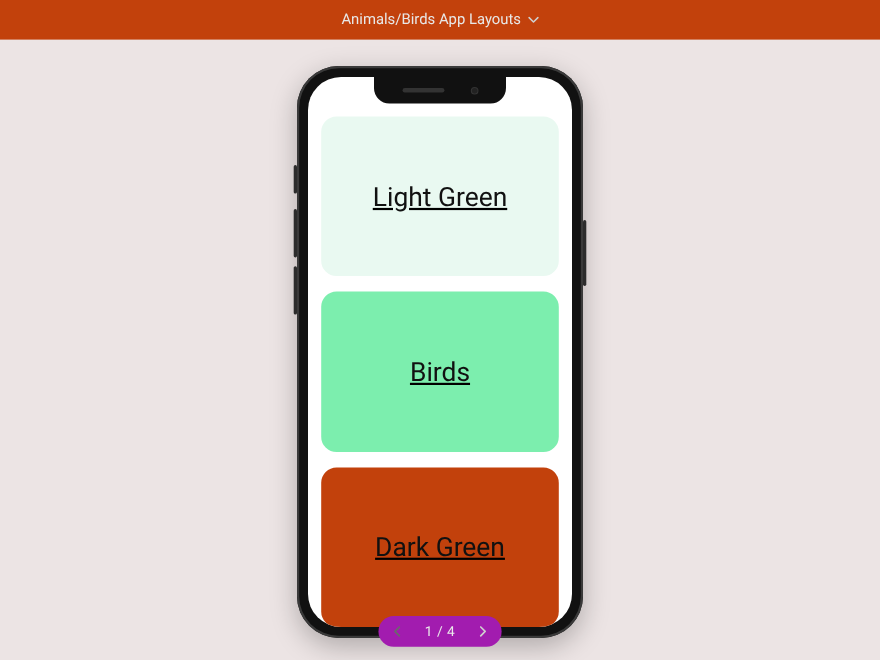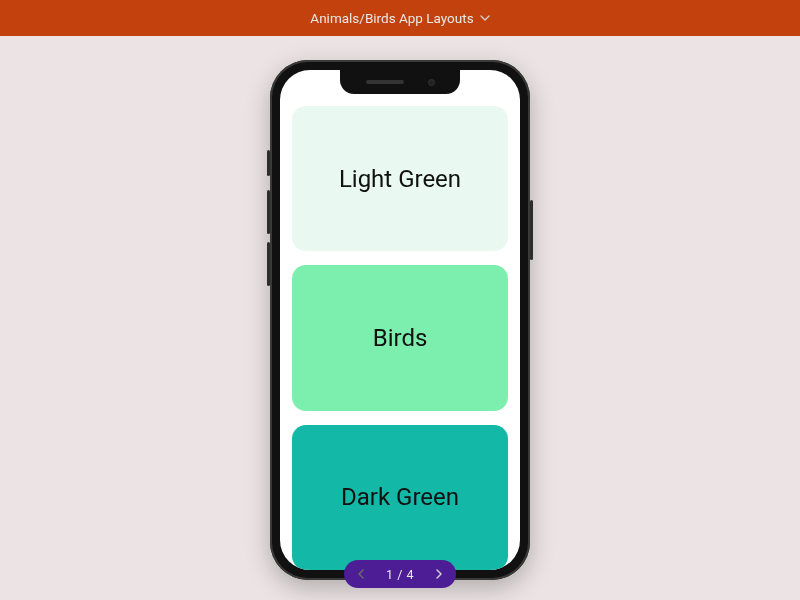--- a/index.html
+++ b/index.html
@@ -80,42 +80,43 @@
 
   .cards {
     position: absolute;
     top: 36px;
     left: 12px;
     right: 12px;
     bottom: 0;
     display: flex;
     flex-direction: column;
     gap: 14px;
+    text-decoration: underline;
   }
   .card {
     height: 148px;
     border-radius: 14px;
     display: flex;
     align-items: center;
     justify-content: center;
     font-size: 24px;
     font-weight: 400;
     color: #111;
   }
   .card.c0 { background: #e9f9f1; }
   .card.c1 { background: #7ceeae; }
-  .card.c2 { background: #14b8a6; }
+  .card.c2 { background: #c2410c; }
 
   
   .pager {
     position: absolute;
     bottom: 12px;
     left: 50%;
     transform: translateX(-50%);
-    background: #4c1d95;
+    background: #a21caf;
     color: #eaeaea;
     border-radius: 16px;
     height: 28px;
     display: flex;
     align-items: center;
     padding: 0 8px;
     gap: 16px;
     font-size: 12.5px;
   }
   .pager .nav {

